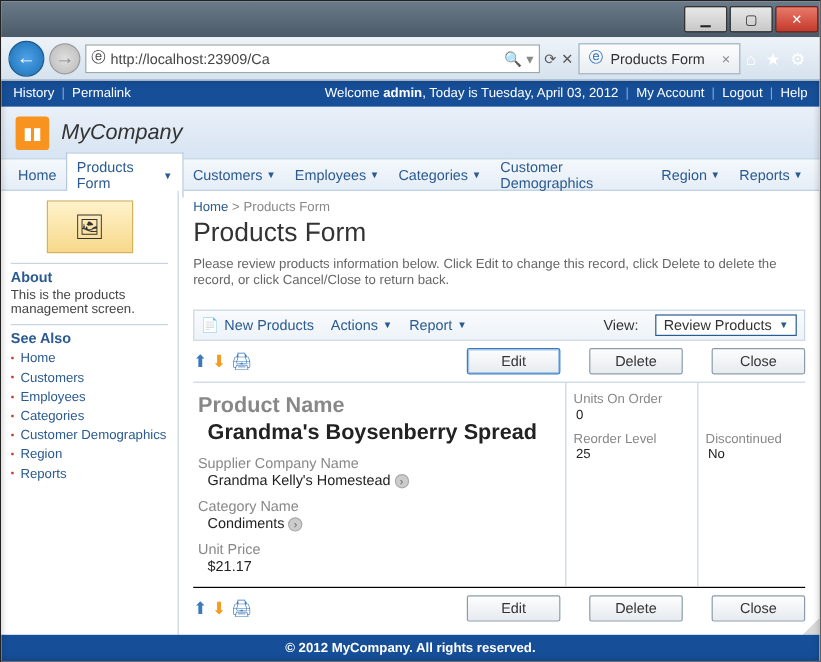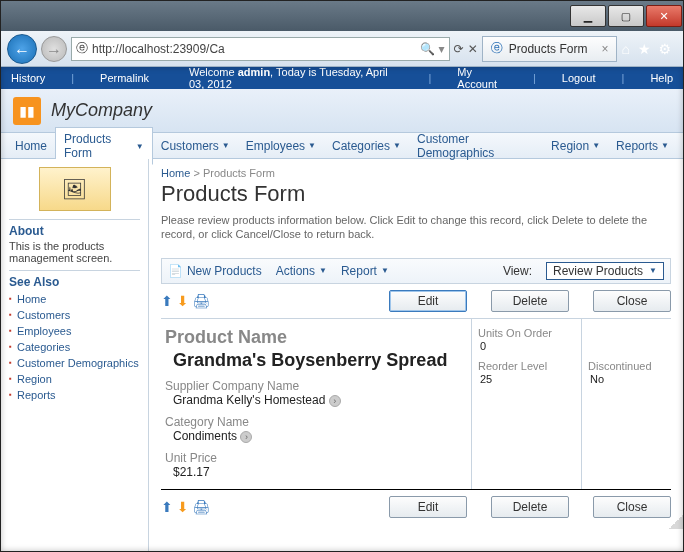--- a/index.html
+++ b/index.html
@@ -15,21 +15,21 @@
   .addr { flex:1; height:24px; border:1px solid #9aa; background:#fff; display:flex; align-items:center; padding:0 4px; font-size:12px; color:#444; }
   .addr .ie-icon { margin-right:4px; font-size:12px; }
   .addr .host { font-weight:normal; }
   .tabstrip { display:flex; align-items:center; gap:4px; }
   .tab { height:26px; background:linear-gradient(#fdfdfd,#e8edf1); border:1px solid #9fb3c6; display:flex; align-items:center; padding:0 8px; gap:6px; }
   .tab .ie-icon { color:#2a6fb5; }
   .tab .tab-x { color:#888; margin-left:8px; }
   .ie-tools { display:flex; gap:8px; color:#fff; padding-right:6px; }
   .ie-tools span { font-size:14px; }
   .content { flex:1; display:flex; flex-direction:column; background:#fff; overflow:hidden; position:relative; }
-  .blue-strip { height:22px; background:#164f98; color:#fff; display:flex; align-items:center; padding:0 10px; font-size:11px;gap:20px; }
+  .blue-strip { height:22px; background:#164f98; color:#fff; display:flex; align-items:center; padding:0 10px; font-size:11px; }
   .blue-strip .sep { margin:0 6px; color:#7ba8da; }
   .blue-strip .spacer { flex:1; }
   .blue-strip b { font-weight:bold; }
   .app-head { height:44px; background:linear-gradient(#e9f0f9,#d7e4f2); border-bottom:1px solid #b5c9dd; display:flex; align-items:center; padding:0 12px; gap:10px; }
   .logo { width:28px; height:28px; background:#f7931e; border-radius:3px; display:flex; align-items:center; justify-content:center; color:#fff; font-size:14px; }
   .co-name { font-size:18px; color:#333;font-style:italic; }
   .menu { height:26px; background:linear-gradient(#f4f8fc,#e5edf6); border-bottom:1px solid #b5c9dd; display:flex; align-items:center; padding:0 6px; font-size:12px; }
   .menu-item { padding:4px 8px; color:#2a5a90; display:flex; align-items:center; gap:3px; }
   .menu-item.active { background:#fff; border:1px solid #b5c9dd; border-bottom:1px solid #fff; margin-bottom:-1px; }
   .caret { font-size:8px; color:#2a5a90; }
@@ -255,16 +255,17 @@
           </div>
           <div class="btn-row">
             <button class="btn">Edit</button>
             <button class="btn">Delete</button>
             <button class="btn">Close</button>
           </div>
         </div>
       </div>
     </div>
 
+    <div class="footer">© 2012 MyCompany. All rights reserved.</div>
     <div class="shadow-corner"></div>
     <div class="inner-shadow"></div>
   </div>
 </div>
 
 </body></html>

